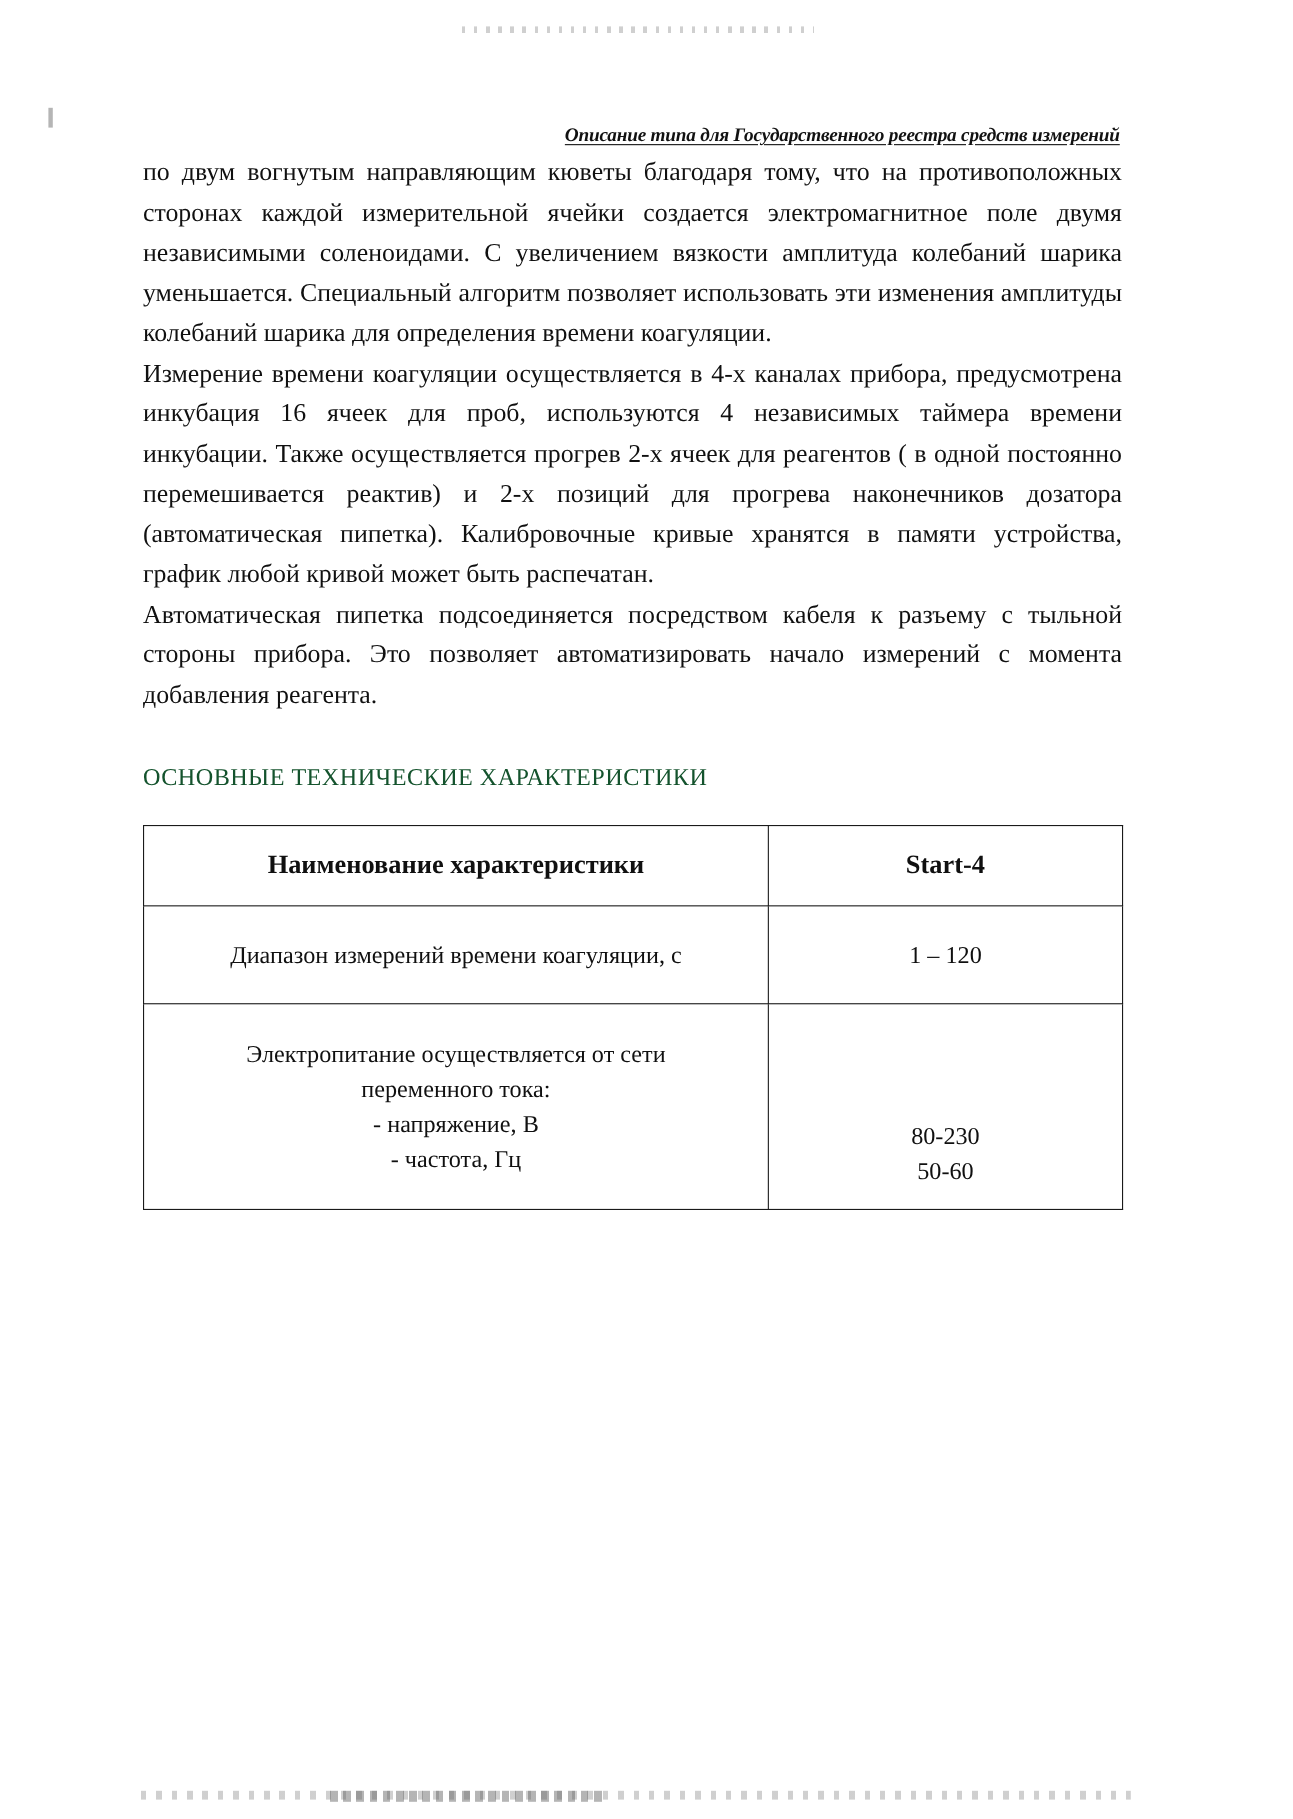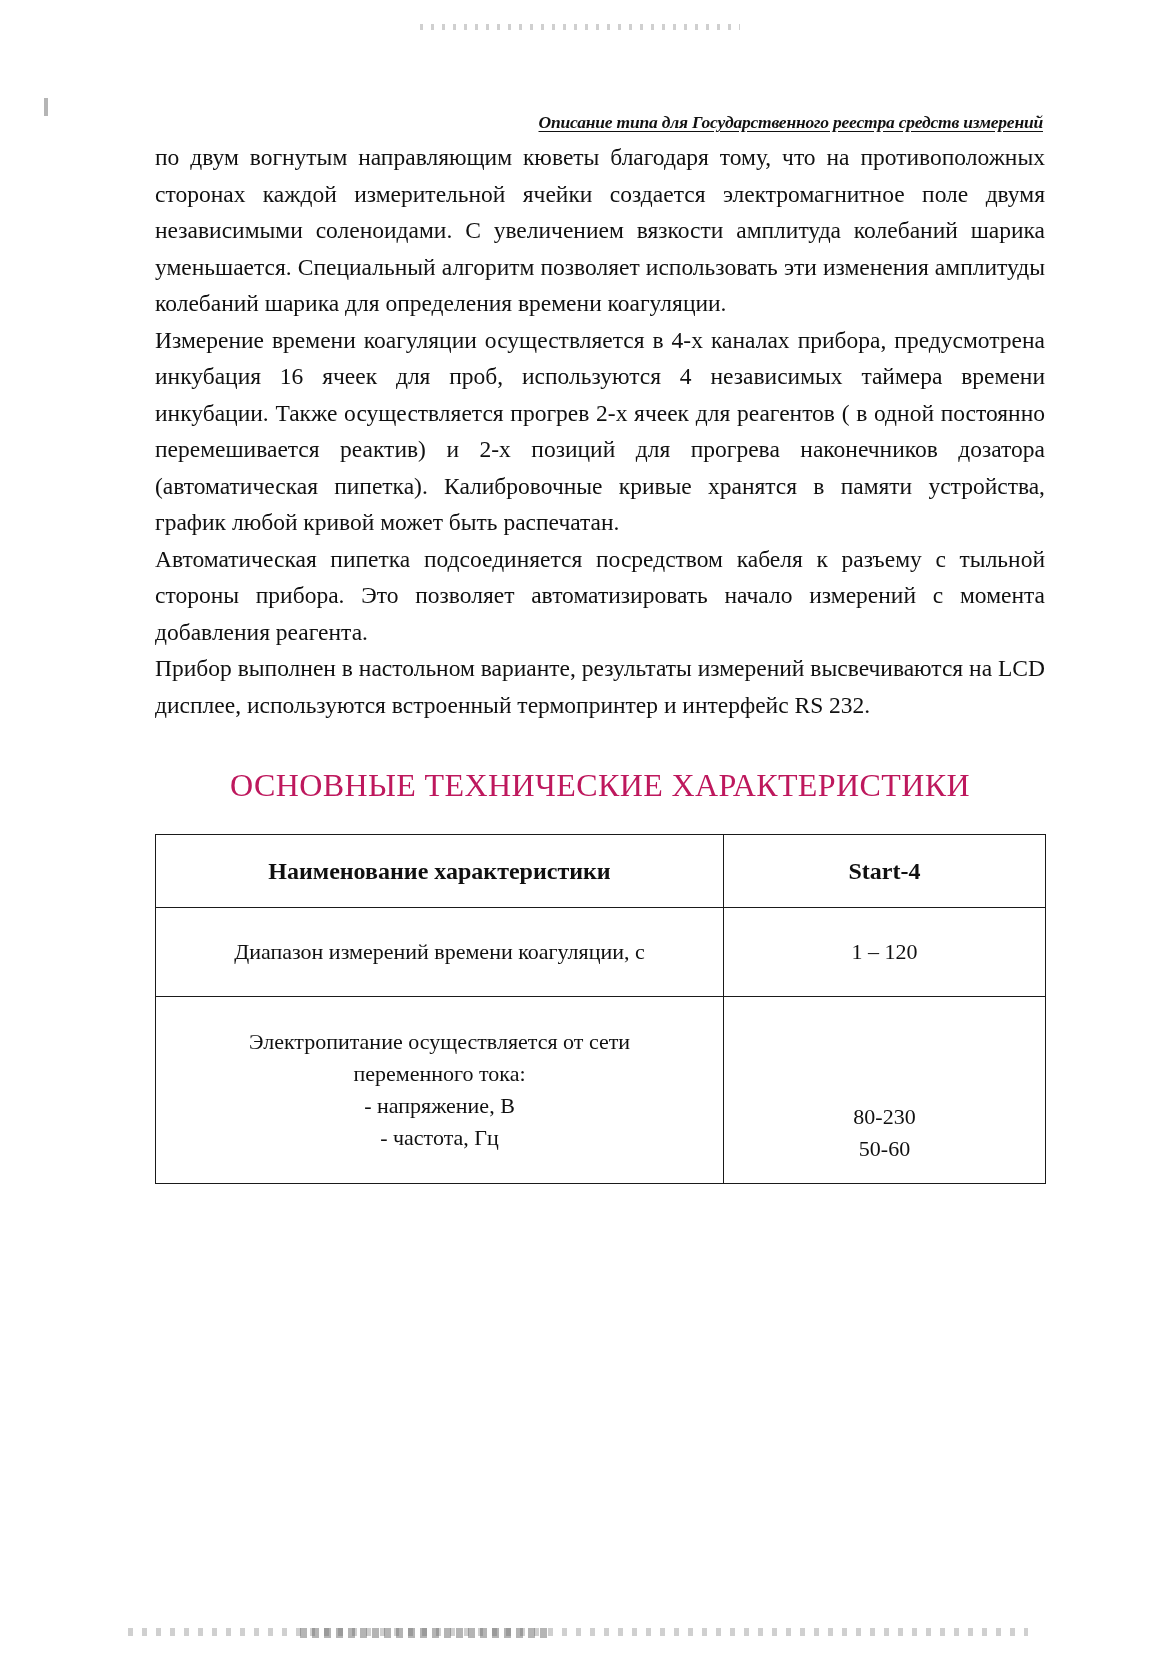--- a/index.html
+++ b/index.html
@@ -59,21 +59,21 @@
     height: 10px;
     background:
       repeating-linear-gradient(to right,
         rgba(90,90,90,0.6) 0px, rgba(90,90,90,0.6) 7px,
         rgba(255,255,255,0) 7px, rgba(255,255,255,0) 12px);
     opacity: .75;
   }
 
   .content {
     position: absolute;
-    left: 155px;
+    left: 130px;
     top: 112px;
     width: 890px;
   }
 
   .running-header {
     text-align: right;
     font-style: italic;
     font-weight: bold;
     font-size: 17.5px;
     letter-spacing: -0.2px;
@@ -90,24 +90,23 @@
     line-height: 36.5px;
     text-align: justify;
     text-justify: inter-word;
     hyphens: none;
     color: #101010;
   }
   p.body-par + p.body-par { margin-top: 0; }
 
   .section-title {
     margin: 44px 0 30px 0;
-    text-align: center;
-    font-size: 32px;
+    font-size: 22px;
     letter-spacing: 0.4px;
-    color: #be185d;
+    color: #14532d;
   }
 
   table.spec {
     border-collapse: collapse;
     width: 890px;
     table-layout: fixed;
     font-size: 22px;
     color: #101010;
   }
   table.spec td, table.spec th {
@@ -164,21 +163,20 @@
   <div class="scan-noise-top"></div>
   <div class="scan-noise-left"></div>
 
   <div class="content">
 
     <div class="running-header">Описание типа для Государственного реестра средств измерений</div>
 
     <p class="body-par">по двум вогнутым направляющим кюветы благодаря тому, что на противоположных сторонах каждой измерительной ячейки создается электромагнитное поле двумя независимыми соленоидами. С увеличением вязкости амплитуда колебаний шарика уменьшается. Специальный алгоритм позволяет использовать эти изменения амплитуды колебаний шарика для определения времени коагуляции.</p>
     <p class="body-par">Измерение времени коагуляции осуществляется в 4-х каналах прибора, предусмотрена инкубация 16 ячеек для проб,  используются 4 независимых таймера времени инкубации. Также осуществляется прогрев 2-х ячеек для реагентов ( в одной постоянно перемешивается реактив) и 2-х позиций для прогрева наконечников дозатора (автоматическая пипетка). Калибровочные кривые хранятся в памяти устройства, график любой кривой может быть распечатан.</p>
     <p class="body-par">Автоматическая пипетка подсоединяется посредством кабеля к разъему с тыльной стороны прибора. Это позволяет автоматизировать начало измерений с момента добавления реагента.</p>
-    <p class="body-par">Прибор выполнен в настольном варианте, результаты измерений высвечиваются на LCD дисплее, используются встроенный термопринтер и интерфейс RS 232.</p>
 
     <div class="section-title">ОСНОВНЫЕ ТЕХНИЧЕСКИЕ ХАРАКТЕРИСТИКИ</div>
 
     <table class="spec">
       <colgroup>
         <col class="c-name">
         <col class="c-val">
       </colgroup>
       <thead>
         <tr>

